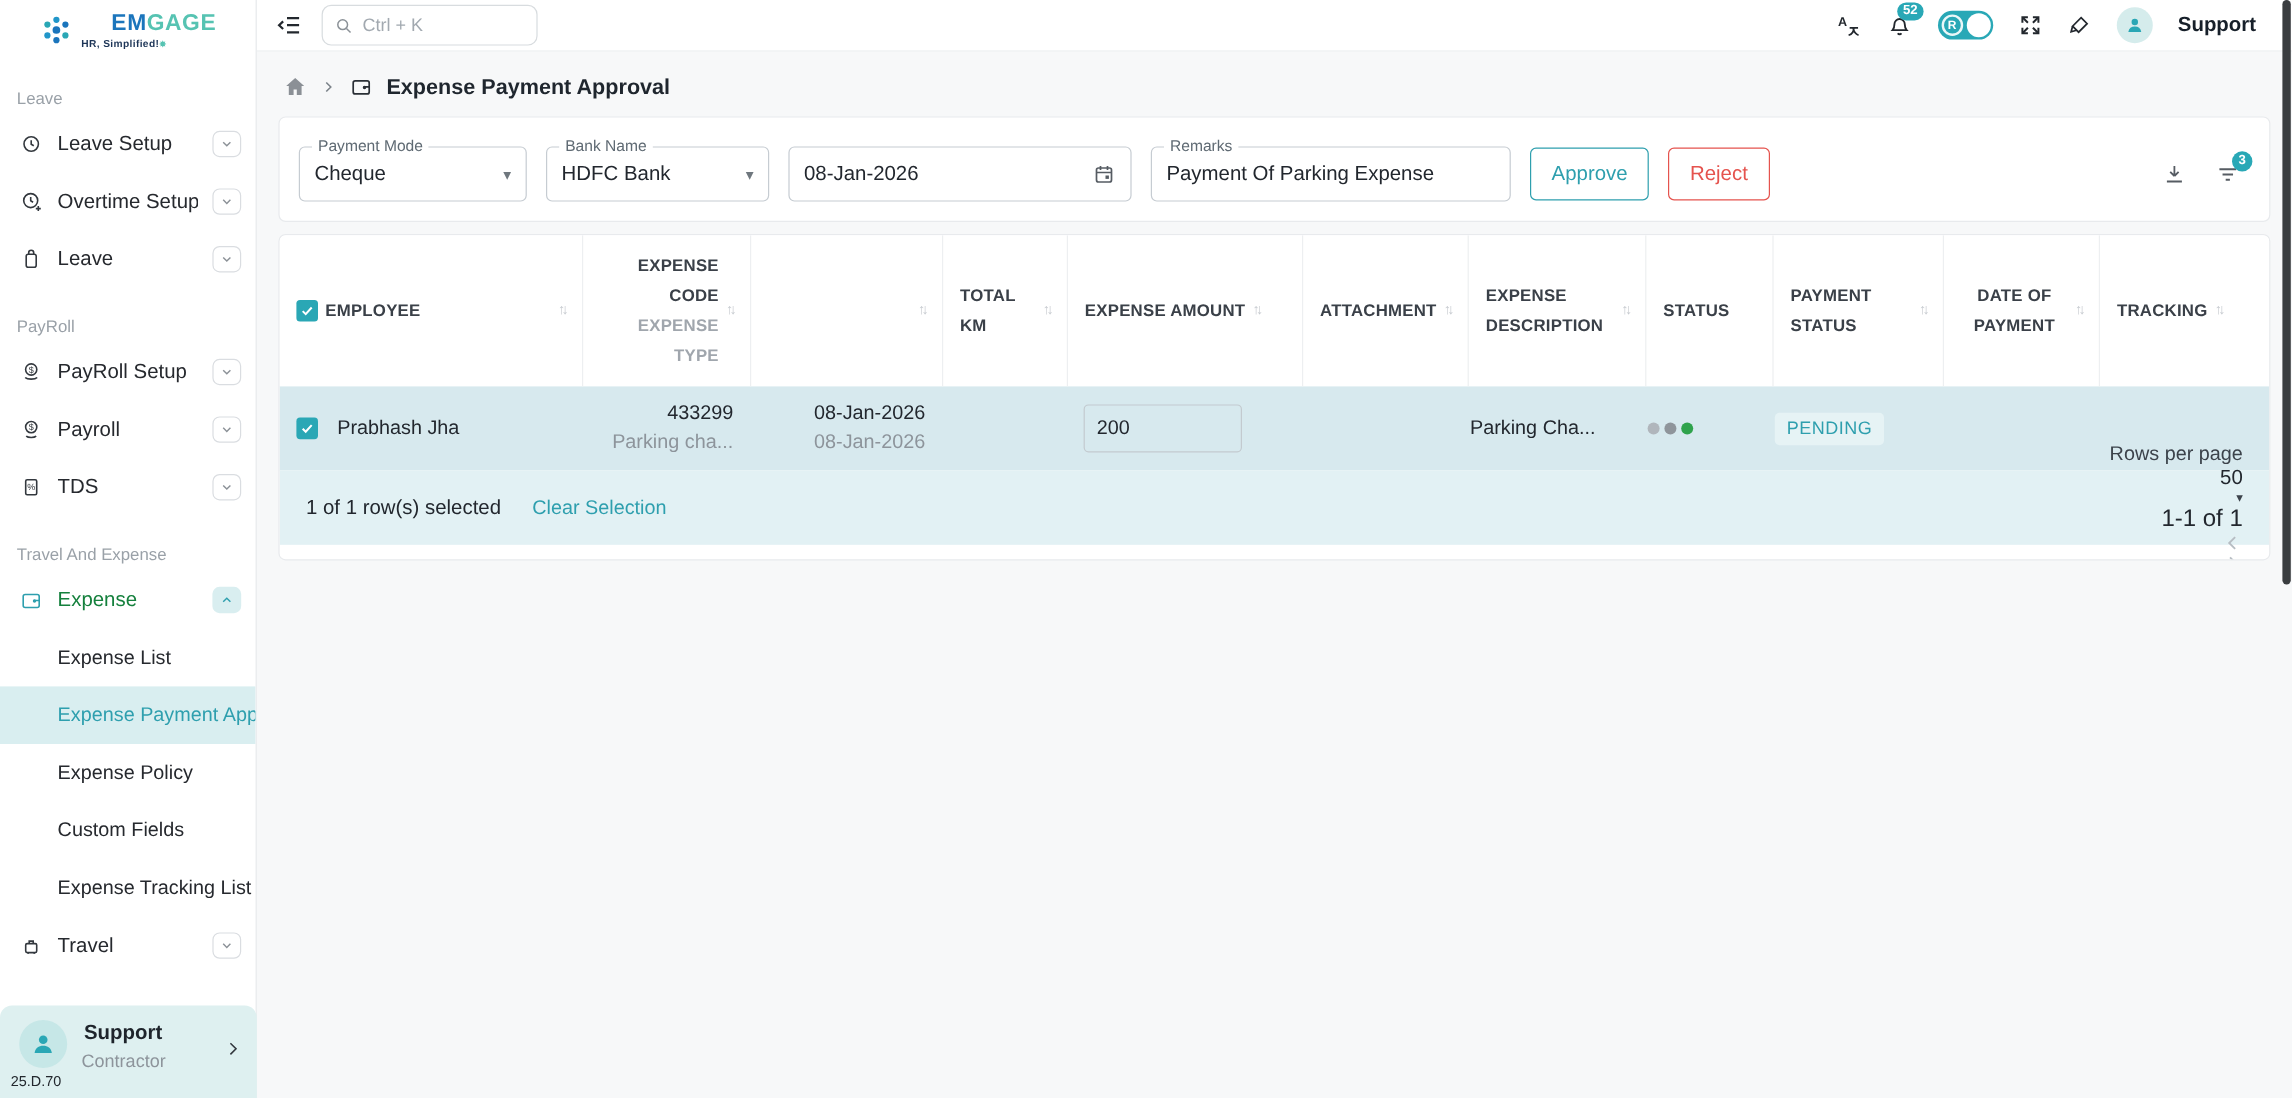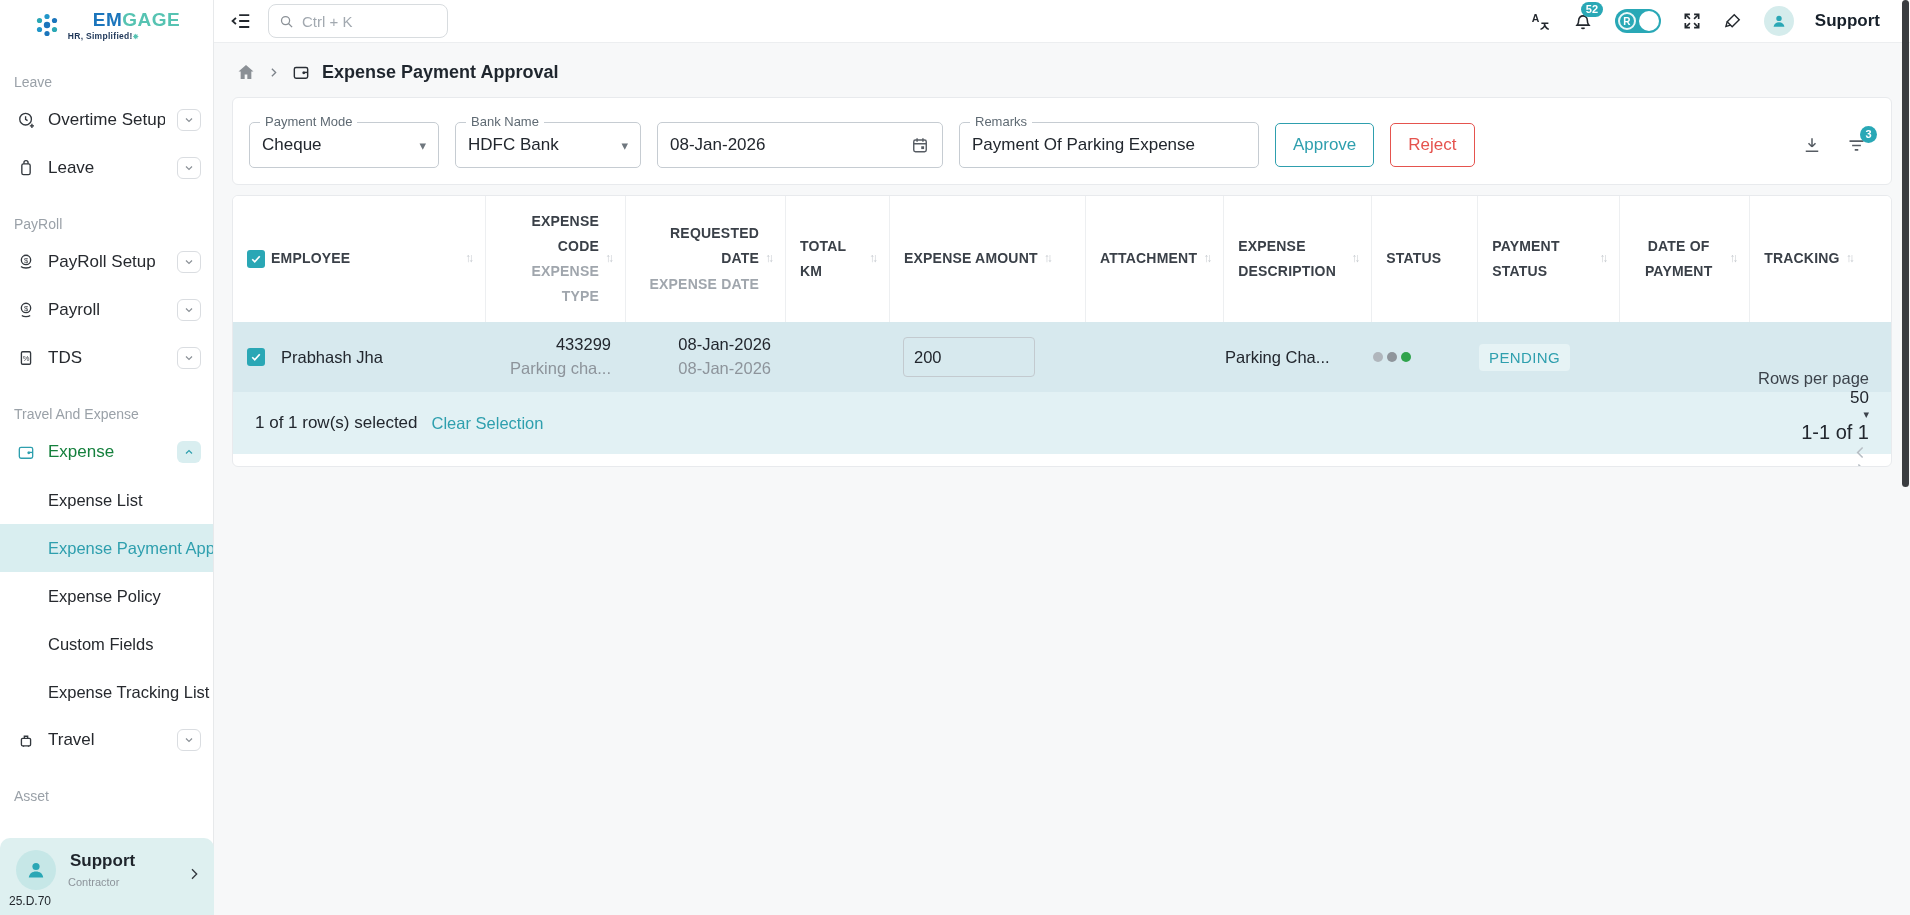--- a/index.html
+++ b/index.html
@@ -19,21 +19,21 @@
   .item { height: 48px; display: flex; align-items: center; gap: 12px; padding: 0 12px 0 16px; font-size: 17px; color: #26292e; cursor: pointer; }
   .item .ilabel { flex: 1; white-space: nowrap; overflow: hidden; }
   .chevbox { flex: 0 0 auto; width: 24px; height: 22px; border: 1px solid #dadde1; border-radius: 6px; display: flex; align-items: center; justify-content: center; color: #8b9197; }
   .item.active-parent { color: #15803d; }
   .item.active-parent .chevbox { border: none; background: #d9eef0; color: #2e9fae; }
   .sub { height: 48px; display: flex; align-items: center; padding-left: 48px; font-size: 16.5px; color: #26292e; white-space: nowrap; overflow: hidden; cursor: pointer; }
   .sub.active { background: #d9eef0; color: #2e9fae; }
   .user-card { position: absolute; bottom: 0; left: 0; width: 214px; height: 77px; background: #def0f0; border-radius: 10px 10px 0 0; z-index: 6; }
   .uc-avatar { position: absolute; left: 16px; top: 12px; width: 40px; height: 40px; border-radius: 50%; background: #c6e7e7; display: flex; align-items: center; justify-content: center; }
   .uc-name { position: absolute; left: 70px; top: 13px; font-size: 17px; font-weight: 700; color: #1e242b; }
-  .uc-role { position: absolute; left: 68px; top: 38px; font-size: 11px; color: #8d949b; }
+  .uc-role { position: absolute; left: 68px; top: 38px; font-size: 15px; color: #8d949b; }
   .uc-version { position: absolute; left: 9px; bottom: 7px; font-size: 12px; color: #23282e; }
   .uc-chev { position: absolute; right: 12px; top: 28px; color: #33383e; }
 
   
   .main { position: absolute; left: 214px; top: 0; width: 1696px; height: 915px; }
   .topbar { height: 43px; background: #fff; border-bottom: 1px solid #eceef0; display: flex; align-items: center; padding: 0 16px; gap: 16px; }
   .searchbox { width: 180px; height: 34px; border: 1px solid #d8dcdf; border-radius: 8px; display: flex; align-items: center; gap: 8px; padding: 0 10px; background: #fff; }
   .searchbox input { border: none; outline: none; width: 100%; font-size: 15px; color: #444; background: transparent; font-family: "Liberation Sans", sans-serif; }
   .searchbox input::placeholder { color: #a2a9b0; }
   .tb-right { margin-left: auto; display: flex; align-items: center; gap: 21px; padding-right: 14px; }
@@ -85,21 +85,21 @@
   .c-desc { flex: 0 0 148px; } .c-status { flex: 0 0 106px; } .c-pay { flex: 0 0 142px; }
   .c-dop { flex: 0 0 130px; justify-content: center; text-align: center; } .c-trk { flex: 1 1 120px; }
   .cellcheck { display: flex; align-items: center; gap: 16px; width: 100%; }
   .checkbox { width: 18px; height: 18px; border-radius: 3px; background: #2aa7b5; display: flex; align-items: center; justify-content: center; cursor: pointer; flex: 0 0 auto; }
   .amt-input { width: 132px; height: 40px; border: 1px solid #c3cacf; border-radius: 4px; background: transparent; font-size: 16.5px; color: #22272e; padding: 0 10px; outline: none; font-family: "Liberation Sans", sans-serif; }
   .dots { display: flex; gap: 4px; align-items: center; }
   .dot { width: 10px; height: 10px; border-radius: 50%; }
   .dot-g1 { background: #b0b6bc; } .dot-g2 { background: #8f959b; } .dot-green { background: #2fa34c; }
   .pill { background: #e6f3f5; color: #2e9fae; font-size: 15px; letter-spacing: .4px; padding: 5px 10px; border-radius: 4px; }
   .tfoot { display: flex; align-items: center; height: 62px; background: #e2f1f4; padding: 0 22px; font-size: 17px; color: #22272e; }
-  .clear-link { color: #2e9fae; margin-left: 14px; cursor: pointer; font-size: 16.5px; }
+  .clear-link { color: #2e9fae; margin-left: 26px; cursor: pointer; font-size: 16.5px; }
   .tf-right { margin-left: auto; display: flex; align-items: flex-end; flex-direction: column; }
   .rpp-label { color: #3c434b; font-size: 16.5px; }
   .rpp-value { margin-left: 8px; font-size: 17px; color: #22272e; cursor: pointer; }
   .rpp-caret { font-size: 11px; color: #3c434b; margin-left: 1px; }
   .range { margin-left: 56px; font-size: 20px; color: #22272e; }
   .pgchev { margin-left: 34px; color: #b6bdc3; cursor: default; display: flex; align-items: center; }
   .pgchev + .pgchev { margin-left: 18px; }
 
   .scroll-thumb { position: absolute; right: 1px; top: 0; width: 7px; height: 487px; background: #3a3d40; border-radius: 4px; z-index: 9; }
   svg { display: block; }
@@ -125,20 +125,34 @@
       </span>
       <div class="logo-txt">
         <div class="logo-row1"><span class="em">EM</span><span class="gage">GAGE</span></div>
         <div class="tagline"><span>HR, Simplified!</span><span class="dot">✸</span></div>
       </div>
     </div>
 
     <nav class="nav">
       <div class="sec">Leave</div>
 
+      <div class="item">
+        <span>
+            <svg width="20" height="20" viewBox="0 0 24 24" fill="none" stroke="#33383e" stroke-width="1.6">
+              <circle cx="12" cy="12" r="7.2"></circle>
+              <path d="M12 8.2v4l2.6 1.6"></path>
+            </svg>
+          </span>
+        <span class="ilabel">Leave Setup</span>
+        <span class="chevbox">
+            <svg width="12" height="12" viewBox="0 0 24 24" fill="none" stroke="currentColor" stroke-width="2.4">
+              <path d="M6 9l6 6 6-6"></path>
+            </svg>
+          </span>
+      </div>
 
       <div class="item">
         <span>
             <svg width="20" height="20" viewBox="0 0 24 24" fill="none" stroke="#33383e" stroke-width="1.6">
               <circle cx="11.5" cy="11" r="7"></circle>
               <path d="M11.5 7.4v3.8l2.4 1.5"></path>
               <path d="M16.6 19h5M19.1 16.5v5"></path>
             </svg>
           </span>
         <span class="ilabel">Overtime Setup</span>
@@ -413,24 +427,20 @@
               <span class="sort">↑↓</span>
           </div>
           <div class="th c-code">
             <span class="hstack" style="text-align:right;">
               <span>EXPENSE CODE</span>
               <span class="h2nd">EXPENSE TYPE</span>
             </span>
             <span class="sort">↑↓</span>
           </div>
           <div class="th c-req">
-            <span class="hstack" style="text-align:right;">
-              <span>REQUESTED DATE</span>
-              <span class="h2nd">EXPENSE DATE</span>
-            </span>
             <span class="sort">↑↓</span>
           </div>
           <div class="th c-km">
             <span>TOTAL KM</span>
             <span class="sort">↑↓</span>
           </div>
           <div class="th c-amt">
             <span>EXPENSE AMOUNT</span>
             <span class="sort">↑↓</span>
           </div>

